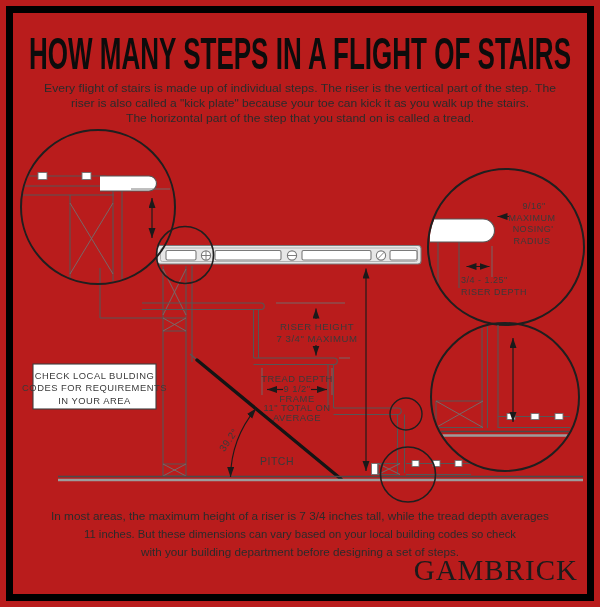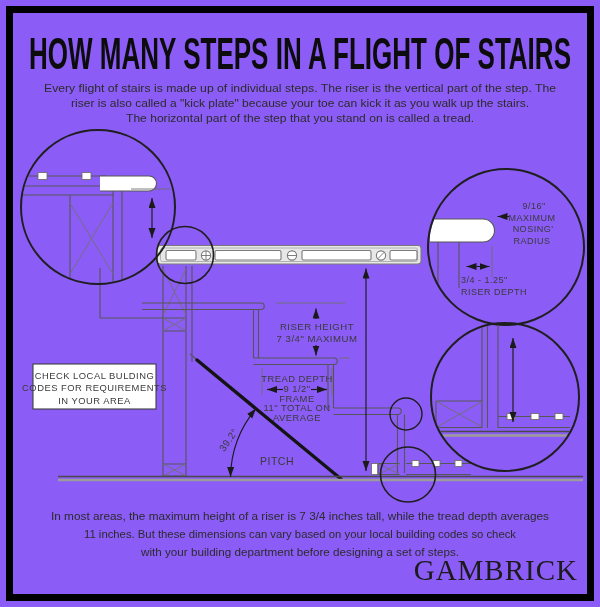--- a/index.html
+++ b/index.html
@@ -1,16 +1,16 @@
 <!DOCTYPE html>
 <html><head>
 <meta charset="utf-8">
 <style>
   html,body { margin:0; padding:0; background:#f2f2f2; }
-  .page { position:relative; width:600px; height:607px; background:#8b5cf6;
+  .page { position:relative; width:600px; height:607px; background:#b91c1c;
           font-family:"Liberation Sans", sans-serif; overflow:hidden; }
   svg { display:block; }
   text { stroke:none; }
   .t-title { font-weight:bold; fill:#0c0c0c; }
   .t-body  { fill:#2b2b2b; }
   .t-cad   { fill:#3a3a3a; letter-spacing:0.5px; }
   .t-brand { font-family:"Liberation Serif", serif; fill:#1b1b1b; letter-spacing:1px; }
   .ln      { stroke:#565656; stroke-width:1.1; fill:none; }
   .ln-thin { stroke:#707070; stroke-width:0.9; fill:none; }
   .wfill   { fill:#ffffff; }

